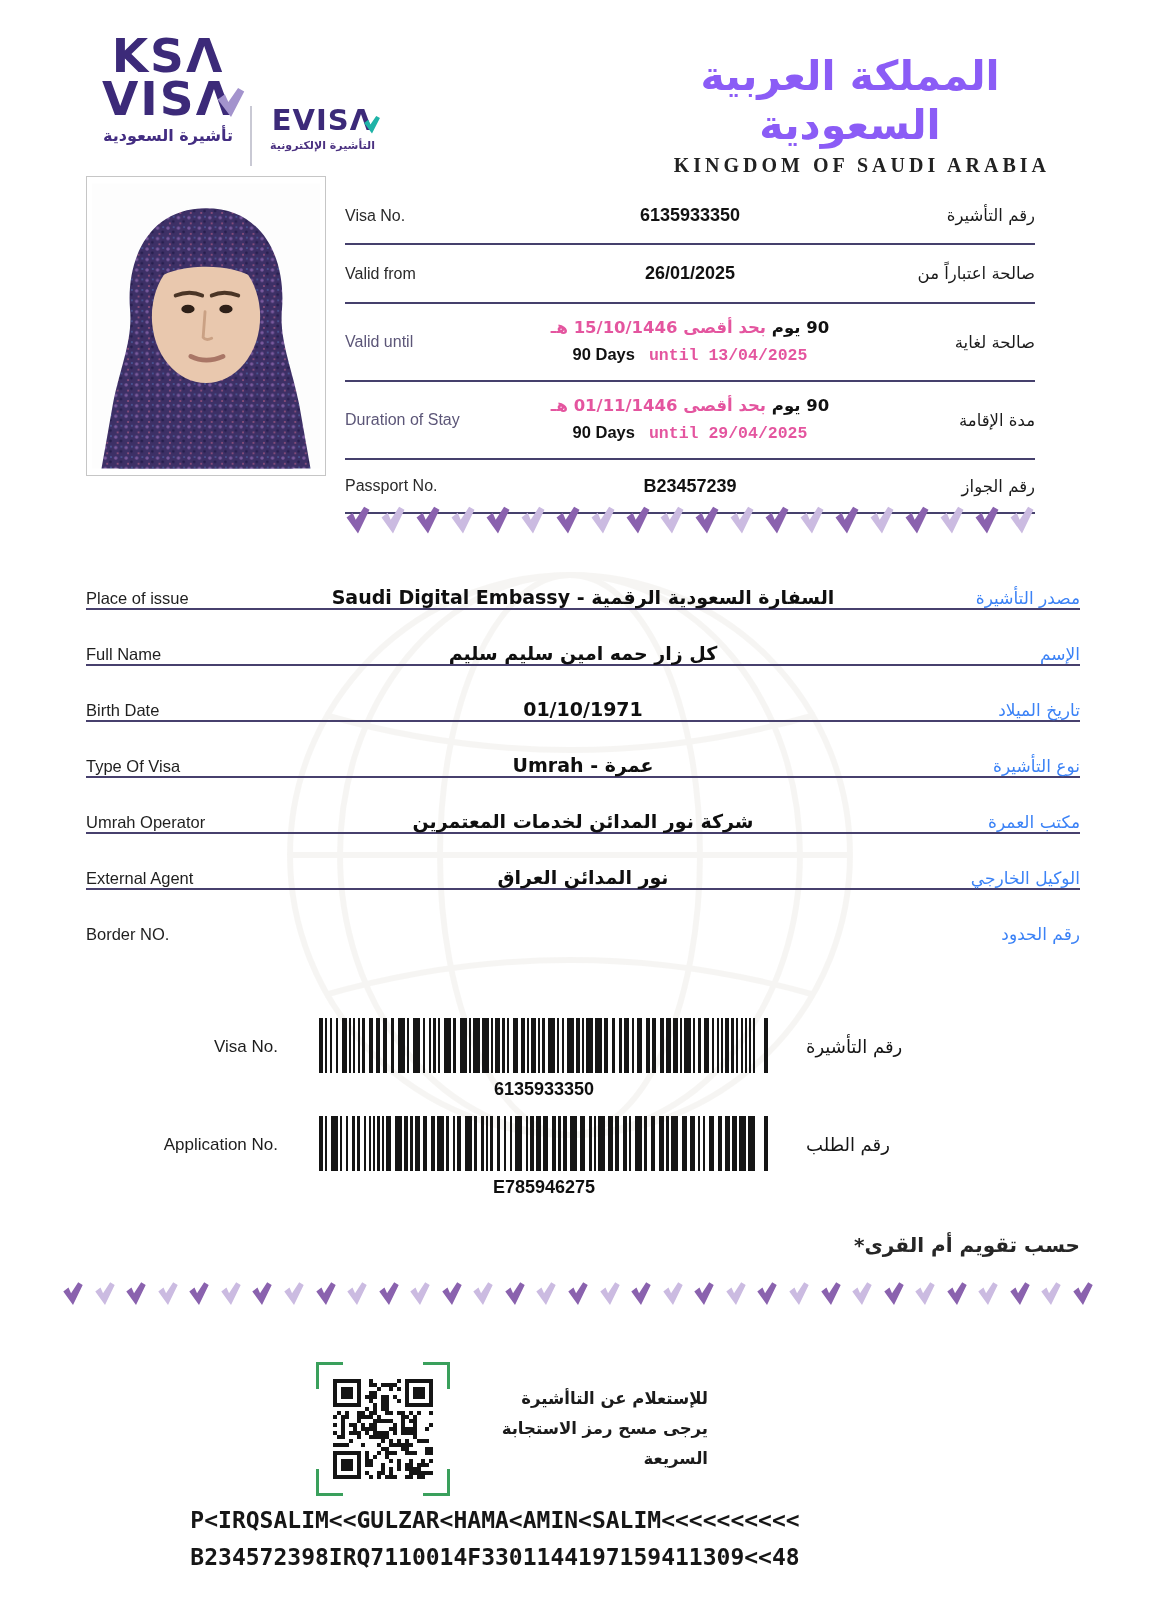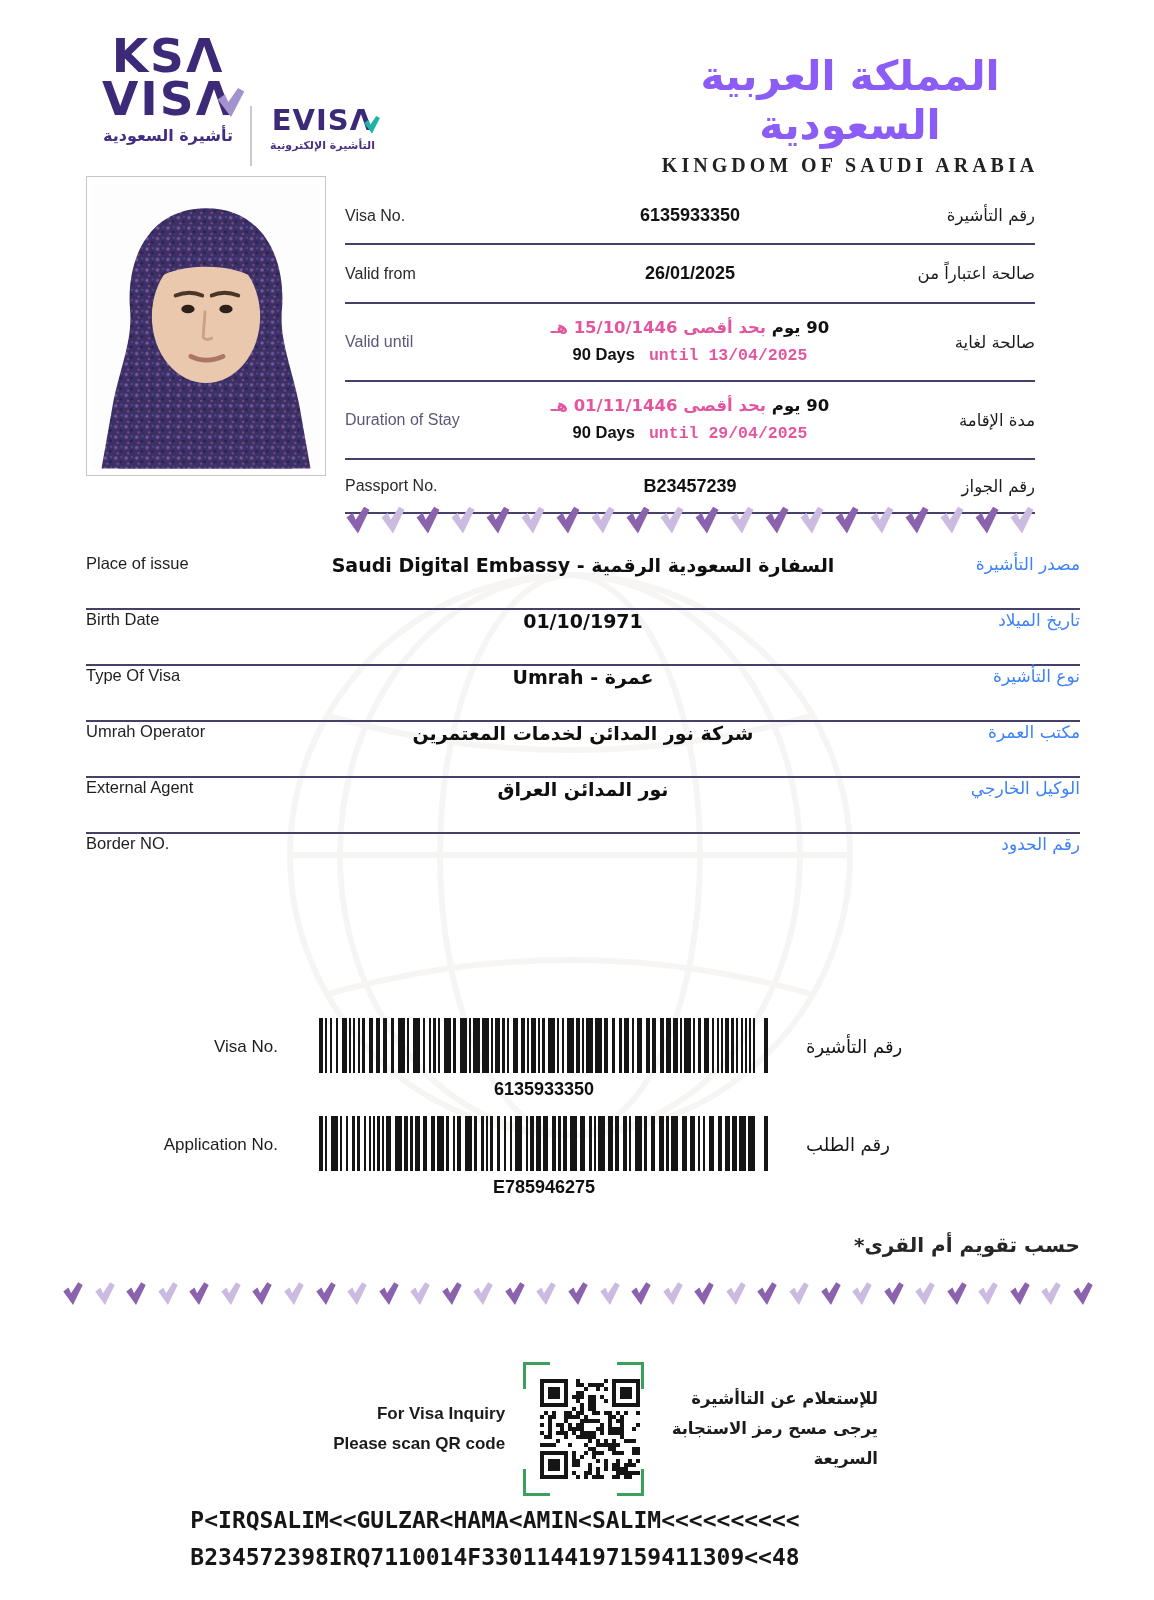--- a/index.html
+++ b/index.html
@@ -13,21 +13,21 @@
   .ksa-line2{position:relative;display:inline-block;}
   .ksa-check{position:absolute;right:-12px;bottom:2px;}
   .ksa-arabic{font-size:16px;font-weight:bold;color:#432d82;margin-top:6px;}
   .logo-divider{position:absolute;left:250px;top:106px;width:2px;height:60px;background:#c9c9d4;}
   .logo-evisa{position:absolute;left:265px;top:106px;width:115px;text-align:center;}
   .evisa-big{font-size:29px;font-weight:800;color:#3c2a79;letter-spacing:1px;line-height:1;font-family:"DejaVu Sans",sans-serif;position:relative;display:inline-block;}
   .evisa-check{position:absolute;right:-8px;bottom:1px;}
   .evisa-arabic{font-size:11px;font-weight:bold;color:#4a3080;margin-top:4px;}
   .kingdom{position:absolute;left:650px;top:52px;width:400px;text-align:center;}
   .kingdom-ar{font-size:41px;font-weight:bold;color:#8b5cf6;line-height:1.2;}
-  .kingdom-en{font-family:"Liberation Serif",serif;font-size:20px;font-weight:600;letter-spacing:4px;color:#222;margin-top:4px;white-space:nowrap;}
+  .kingdom-en{font-family:"Liberation Serif",serif;font-size:20px;font-weight:600;letter-spacing:4px;color:#222;margin-top:4px;white-space:nowrap;text-align:right;}
 
   
   .photo{position:absolute;left:86px;top:176px;width:240px;height:300px;border:1px solid #c6c6c6;background:#fff;box-sizing:border-box;padding:5px;}
   .photo svg{display:block;width:100%;height:100%;}
 
   
   .top-table{position:absolute;left:345px;top:188px;width:690px;}
   .trow{display:flex;align-items:center;border-bottom:2px solid #45406c;}
   .trow .t-en{width:175px;font-size:16px;color:#2a2a2a;}
   .trow .t-val{flex:1;text-align:center;font-weight:bold;font-size:18px;color:#111;}
@@ -41,21 +41,21 @@
   .gap-l{margin-left:14px;font-family:Liberation Mono, monospace;} 
 
   
   .checks-top{position:absolute;left:345px;top:506px;width:690px;display:flex;justify-content:space-between;align-items:flex-start;}
   .checks-bottom{position:absolute;left:62px;top:1282px;width:1032px;display:flex;justify-content:space-between;align-items:flex-start;}
   .chk.dark path{fill:#8a62ae;}
   .chk.light path{fill:#cbbbe1;}
 
   
   .details{position:absolute;left:86px;top:554px;width:994px;}
-  .drow{display:flex;align-items:flex-start;height:54px;border-bottom:2px solid #47406d;}
+  .drow{display:flex;align-items:flex-end;height:54px;border-bottom:2px solid #47406d;}
   .drow:last-child{border-bottom:none;}
   .drow .d-en{width:235px;font-size:16.5px;color:#1f1f1f;}
   .drow .d-val{flex:1;text-align:center;font-weight:bold;font-size:19px;color:#0f0f0f;}
   .drow .d-ar{width:235px;text-align:right;font-size:17px;color:#3b82f6;}
 
   
   .bc-block{position:absolute;left:86px;top:1018px;width:994px;}
   .bc-row{display:flex;align-items:flex-start;margin-bottom:16px;}
   .bc-en{width:230px;text-align:right;padding-right:38px;font-size:17px;color:#1d1d1d;line-height:58px;box-sizing:border-box;}
   .bc-mid{width:456px;text-align:center;}
@@ -243,20 +243,25 @@
       <svg class="chk light" width="26" height="29" viewBox="0 0 34 36">
         <path d="M2 14 L10 8 L14 17 L25 0 L32 4 L17 35 Z"></path>
       </svg>
     </div>
 
   <div class="details" id="detailsTable">
       <div class="drow">
         <div class="d-en">Place of issue</div>
         <div class="d-val ar">Saudi Digital Embassy - السفارة السعودية الرقمية</div>
         <div class="d-ar ar">مصدر التأشيرة</div>
+      </div>
+      <div class="drow">
+        <div class="d-en">Full Name</div>
+        <div class="d-val ar">كل زار حمه امين سليم سليم</div>
+        <div class="d-ar ar">الإسم</div>
       </div>
       <div class="drow">
         <div class="d-en">Birth Date</div>
         <div class="d-val ar">01/10/1971</div>
         <div class="d-ar ar">تاريخ الميلاد</div>
       </div>
       <div class="drow">
         <div class="d-en">Type Of Visa</div>
         <div class="d-val ar">Umrah - عمرة</div>
         <div class="d-ar ar">نوع التأشيرة</div>
@@ -533,24 +538,20 @@
       </svg>
       <svg class="chk light" width="22" height="24" viewBox="0 0 34 36">
         <path d="M2 14 L10 8 L14 17 L25 0 L32 4 L17 35 Z"></path>
       </svg>
       <svg class="chk dark" width="22" height="24" viewBox="0 0 34 36">
         <path d="M2 14 L10 8 L14 17 L25 0 L32 4 L17 35 Z"></path>
       </svg>
     </div>
 
   <div class="qr-section">
-    <div class="qr-en">
-      <div>For Visa Inquiry</div>
-      <div>Please scan QR code</div>
-    </div>
     <div class="qr-box">
       <div class="corner c-tl"></div>
       <div class="corner c-tr"></div>
       <div class="corner c-bl"></div>
       <div class="corner c-br"></div>
       <div class="qr-code" id="qrCode"><svg width="100" height="100" viewBox="0 0 100 100">
             <rect x="36" y="0" width="4" height="4" fill="#151515"></rect>
             <rect x="64" y="0" width="4" height="4" fill="#151515"></rect>
             <rect x="36" y="4" width="4" height="4" fill="#151515"></rect>
             <rect x="40" y="4" width="4" height="4" fill="#151515"></rect>

